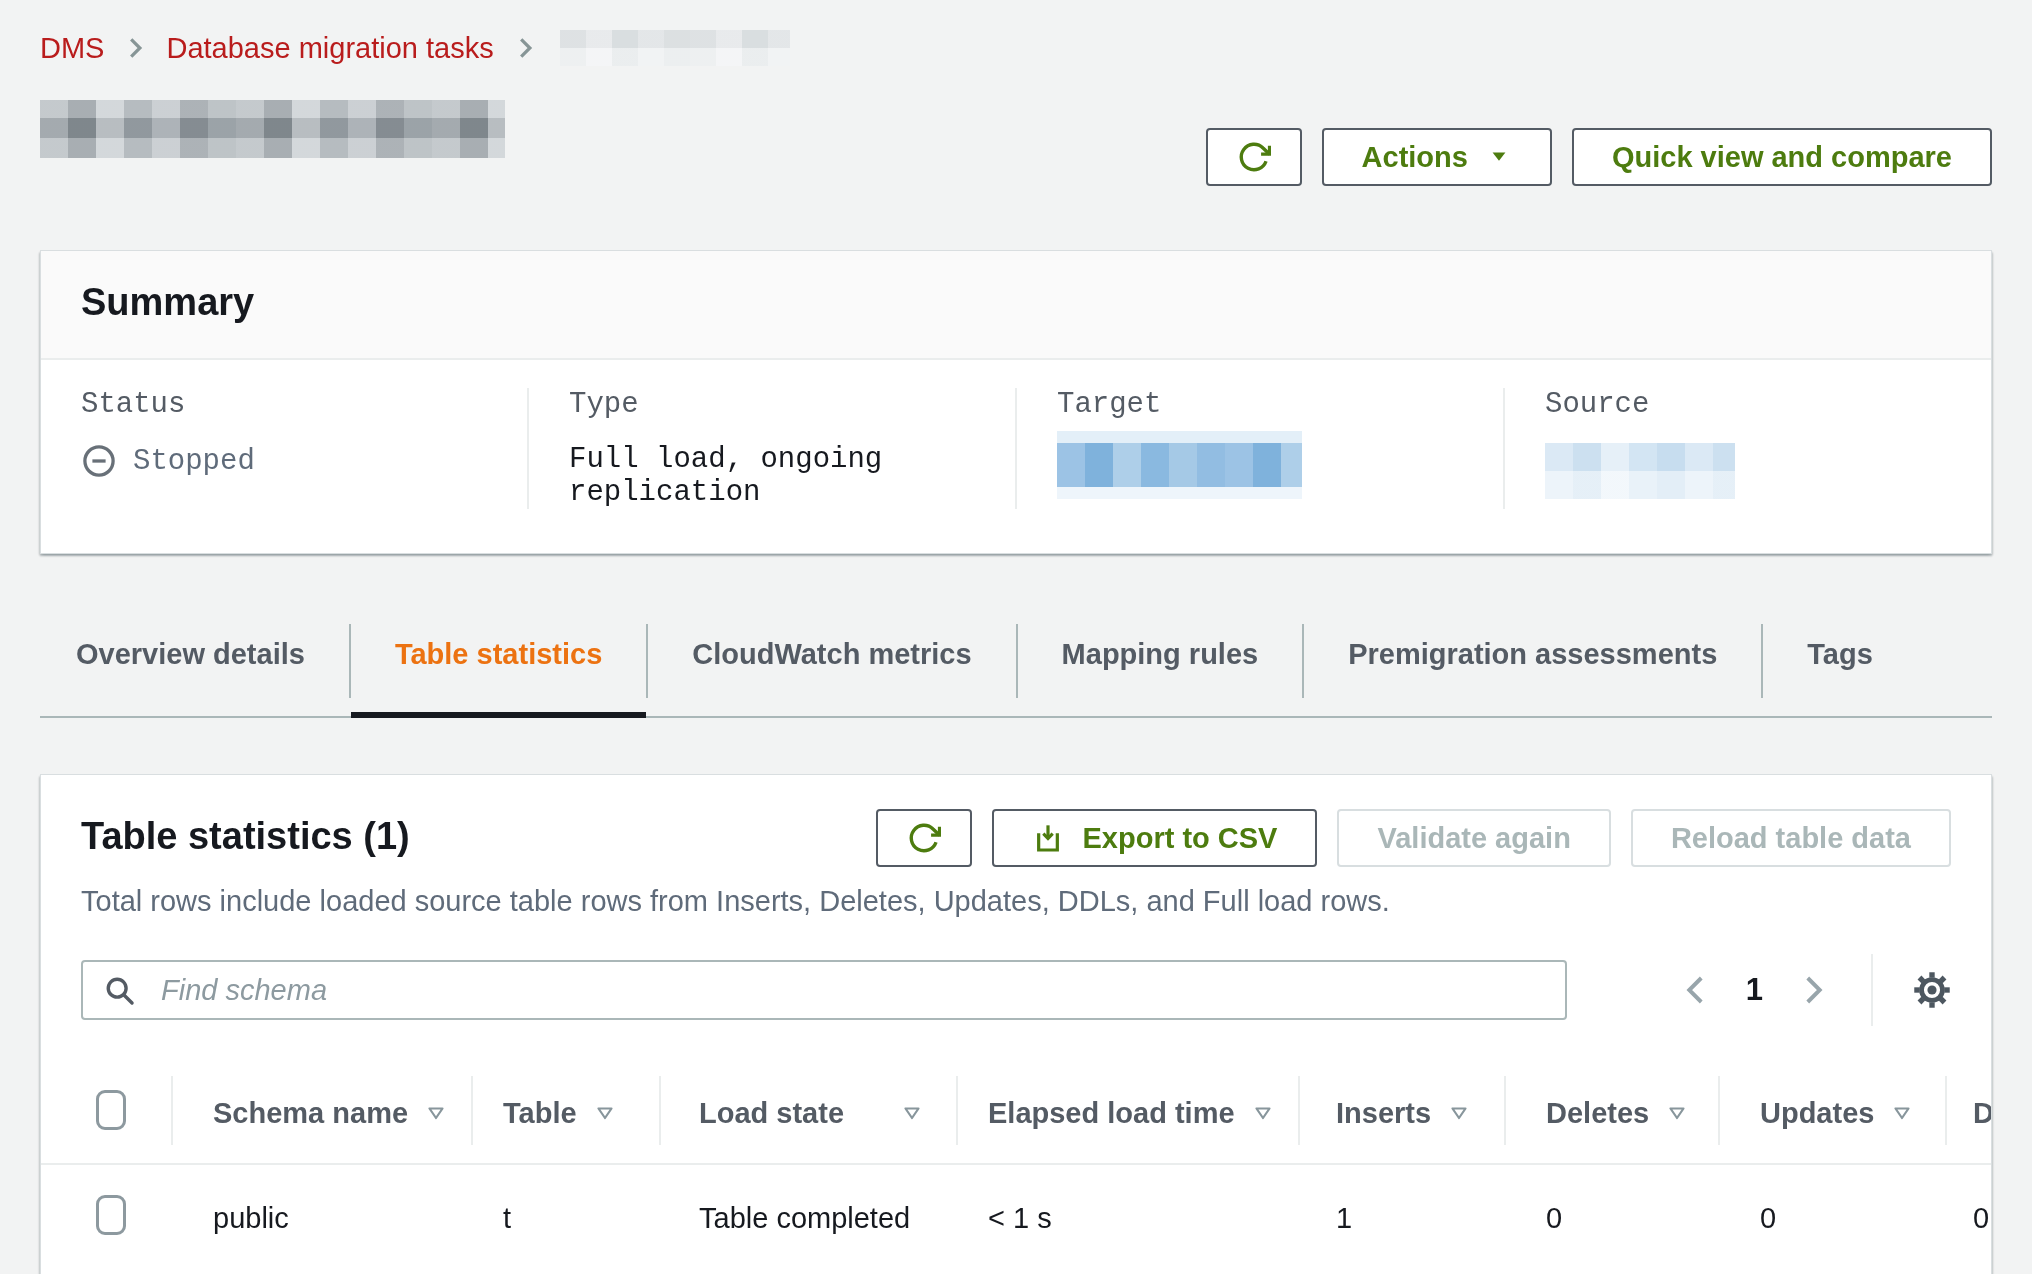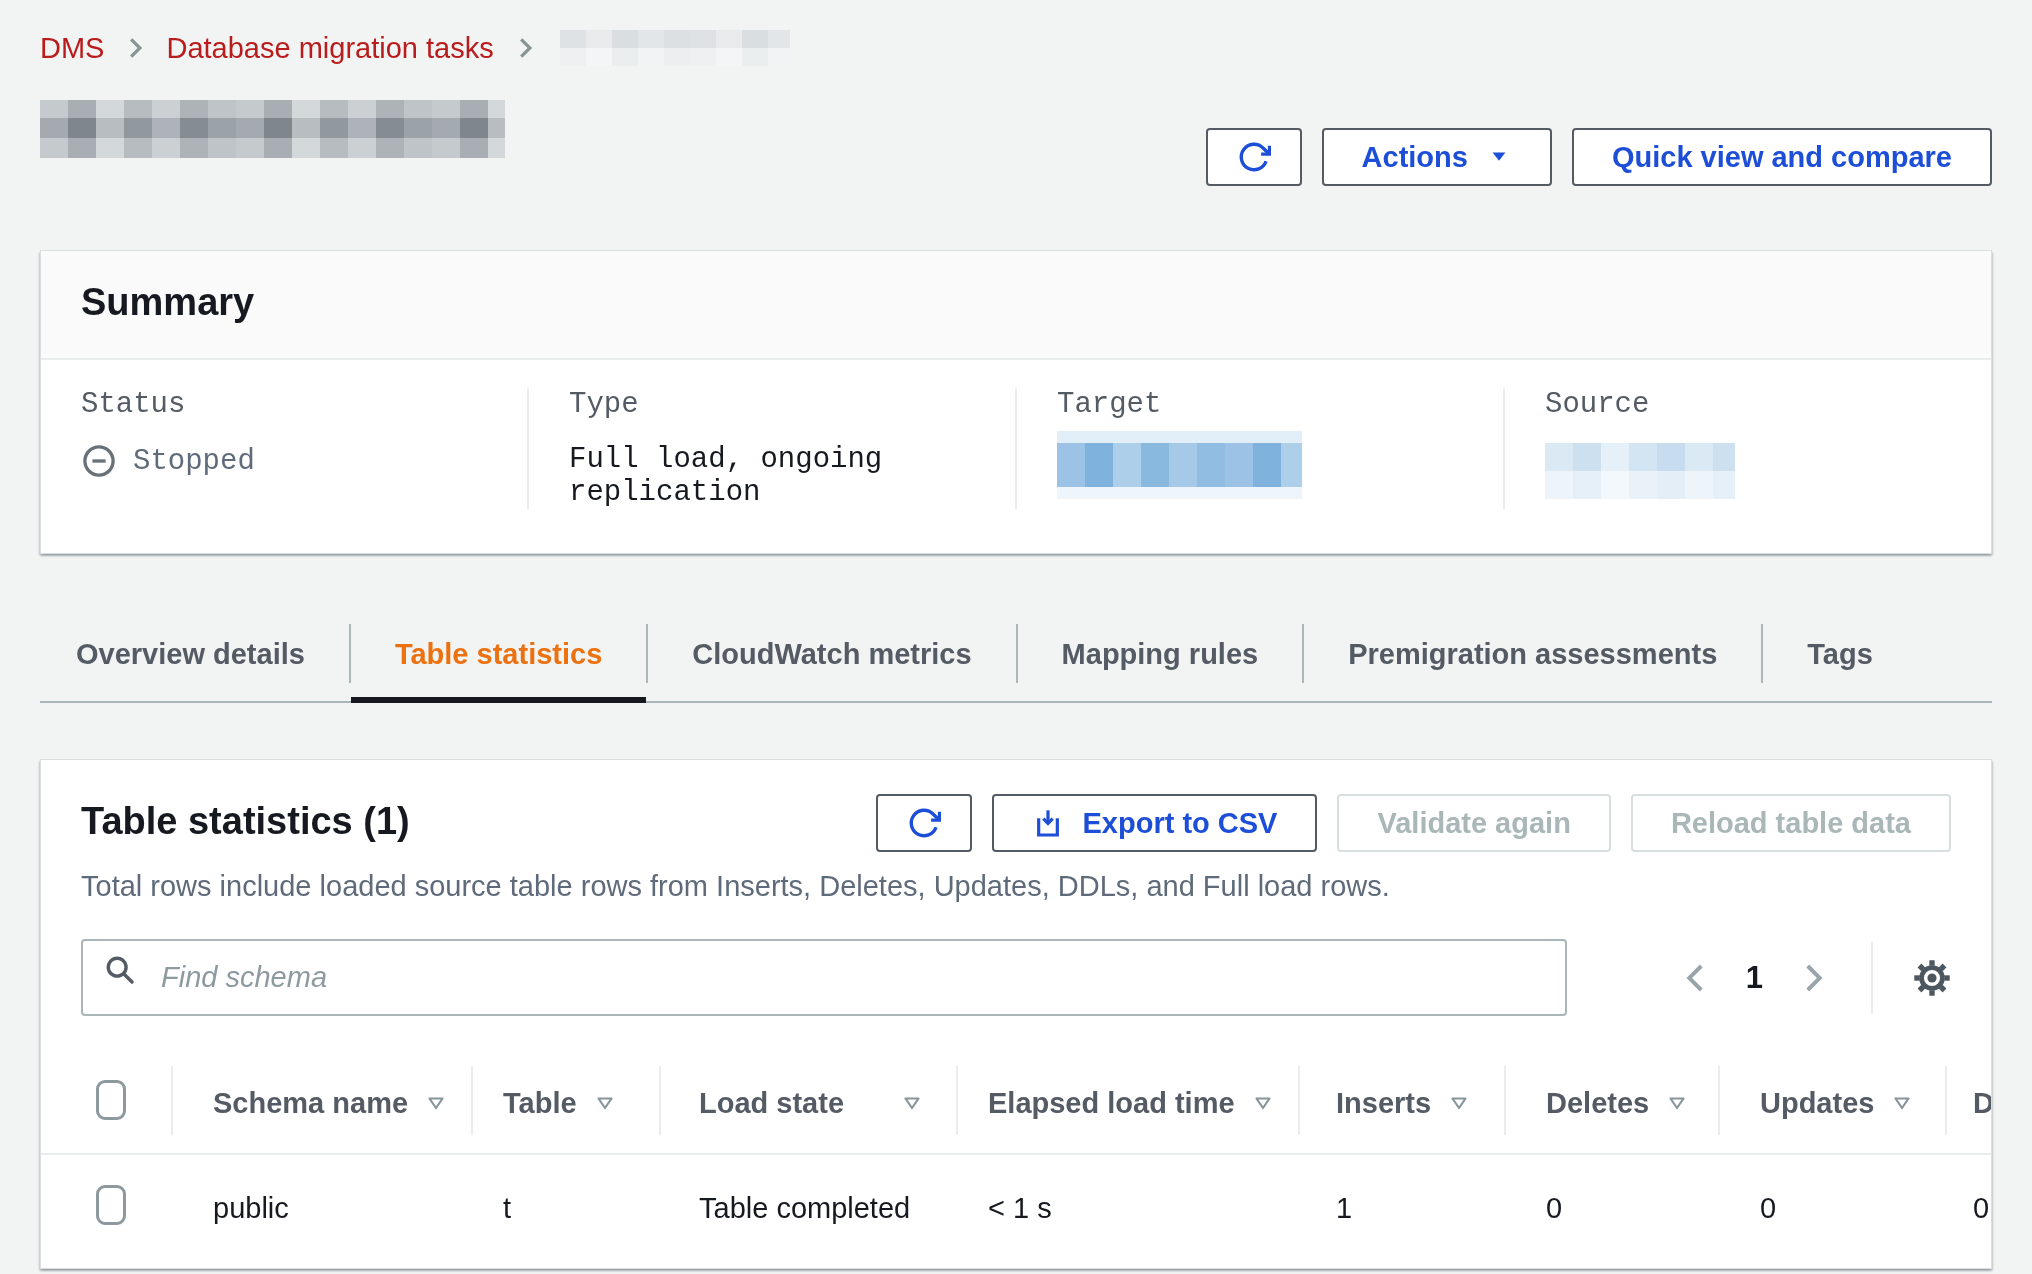--- a/index.html
+++ b/index.html
@@ -46,21 +46,21 @@
 
   
   .title-row { display:flex; justify-content:space-between; align-items:flex-start; margin-top:34px; }
   .toolbar { display:flex; gap:20px; }
   .title-row .toolbar { margin-top:28px; }
   .btn {
     display:inline-flex; align-items:center; justify-content:center; gap:18px;
     height:58px; padding:0 38px; background:#fff;
     border:2px solid #545b64; border-radius:4px;
     font-family:"Liberation Sans", sans-serif; font-size:29px; font-weight:700;
-    color:#1d4ed8; cursor:pointer; white-space:nowrap;
+    color:#4d7c0f; cursor:pointer; white-space:nowrap;
   }
   .btn-icon { width:96px; padding:0; }
   .btn.disabled { border-color:#d8dee0; color:#aab7b8; cursor:default; }
   .btn svg { flex:none; }
 
   
   .panel {
     background:#fff; border:1px solid #d9dee0;
     box-shadow:0 2px 2px 0 rgba(0,28,36,.25), 2px 2px 2px -1px rgba(0,28,36,.12), -2px 2px 2px -1px rgba(0,28,36,.12);
   }
@@ -70,35 +70,35 @@
   .summary-body { display:flex; padding:28px 0 44px; }
   .summary-col { flex:1; padding:0 40px; min-width:0;font-family:Liberation Mono, monospace; }
   .summary-col + .summary-col { border-left:2px solid #eaeded; }
   .field-label { font-size:29px; color:#545b64; margin-bottom:22px; }
   .field-value { font-size:29px; color:#16191f; }
   .status-value { display:flex; align-items:center; gap:16px; font-size:29px; color:#5f6b7a; }
   .status-value svg { color:#687078; }
 
   
   .tabs { display:flex; align-items:stretch; margin-top:60px; border-bottom:2px solid #aab7b8; }
-  .tab { position:relative; padding:24px 44px 30px; font-size:29px; font-weight:700; color:#545b64; cursor:pointer; white-space:nowrap; }
+  .tab { position:relative; padding:24px 44px 45px; font-size:29px; font-weight:700; color:#545b64; cursor:pointer; white-space:nowrap; }
   .tab:first-child { padding-left:36px; }
   .tab.active { color:#ec7211; }
   .tab.active::after { content:""; position:absolute; left:0; right:0; bottom:-2px; height:6px; background:#16191f; }
   .tab-sep { width:2px; background:#aab7b8; margin:10px 0 18px; }
 
   
   .table-panel { margin-top:56px; overflow:hidden; padding-bottom:0; }
   .panel-head { display:flex; justify-content:space-between; align-items:flex-start; padding:34px 40px 0; }
   .panel-head h2 { margin-top:6px; }
   .desc { margin-top:18px; padding:0 40px; font-size:29px; color:#5f6b7a; }
   .search-row { display:flex; justify-content:space-between; align-items:center; padding:36px 40px 0; }
   .search-box { position:relative; width:1486px; }
   .search-box input {
-    width:100%; height:77px; border:2px solid #aab7b8; border-radius:4px;
+    width:100%; height:60px; border:2px solid #aab7b8; border-radius:4px;
     padding:0 24px 0 78px; font-size:29px; font-family:"Liberation Sans", sans-serif;
     color:#16191f; background:#fff; outline:none;
   }
   .search-box input::placeholder { color:#8d9aa0; font-style:italic; }
   .search-icon { position:absolute; left:22px; top:14px; color:#545b64; }
   .pagination { display:flex; align-items:center; gap:24px; }
   .pg-chevron { color:#98a5ab; display:inline-flex; cursor:pointer; }
   .page-num { font-size:31px; font-weight:700; color:#16191f; margin:0 8px; }
   .pg-sep { width:2px; height:72px; background:#eaeded; margin:0 16px; }
   .gear-btn { display:inline-flex; color:#4d5760; cursor:pointer; background:none; border:none; }

